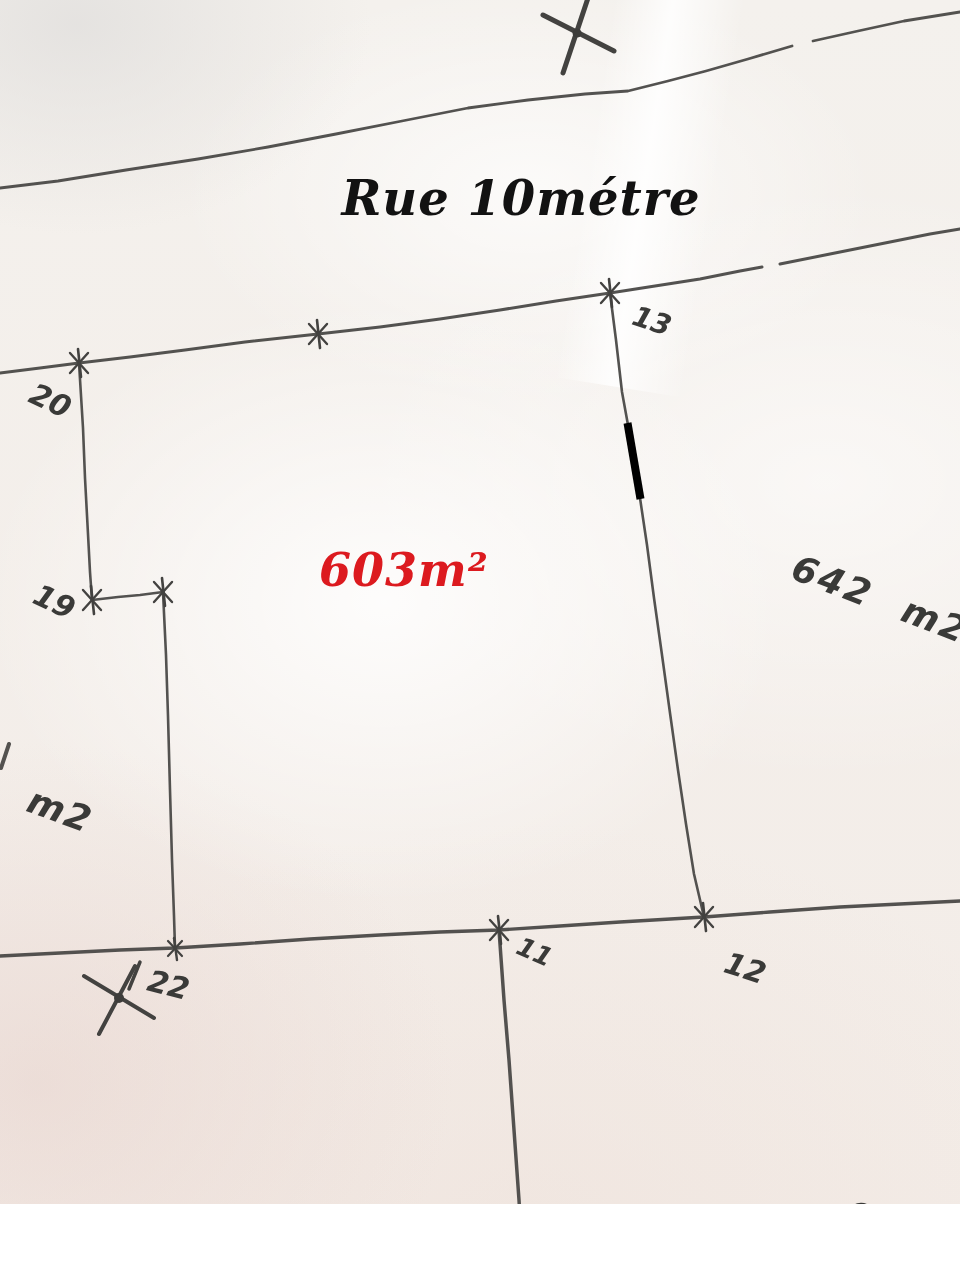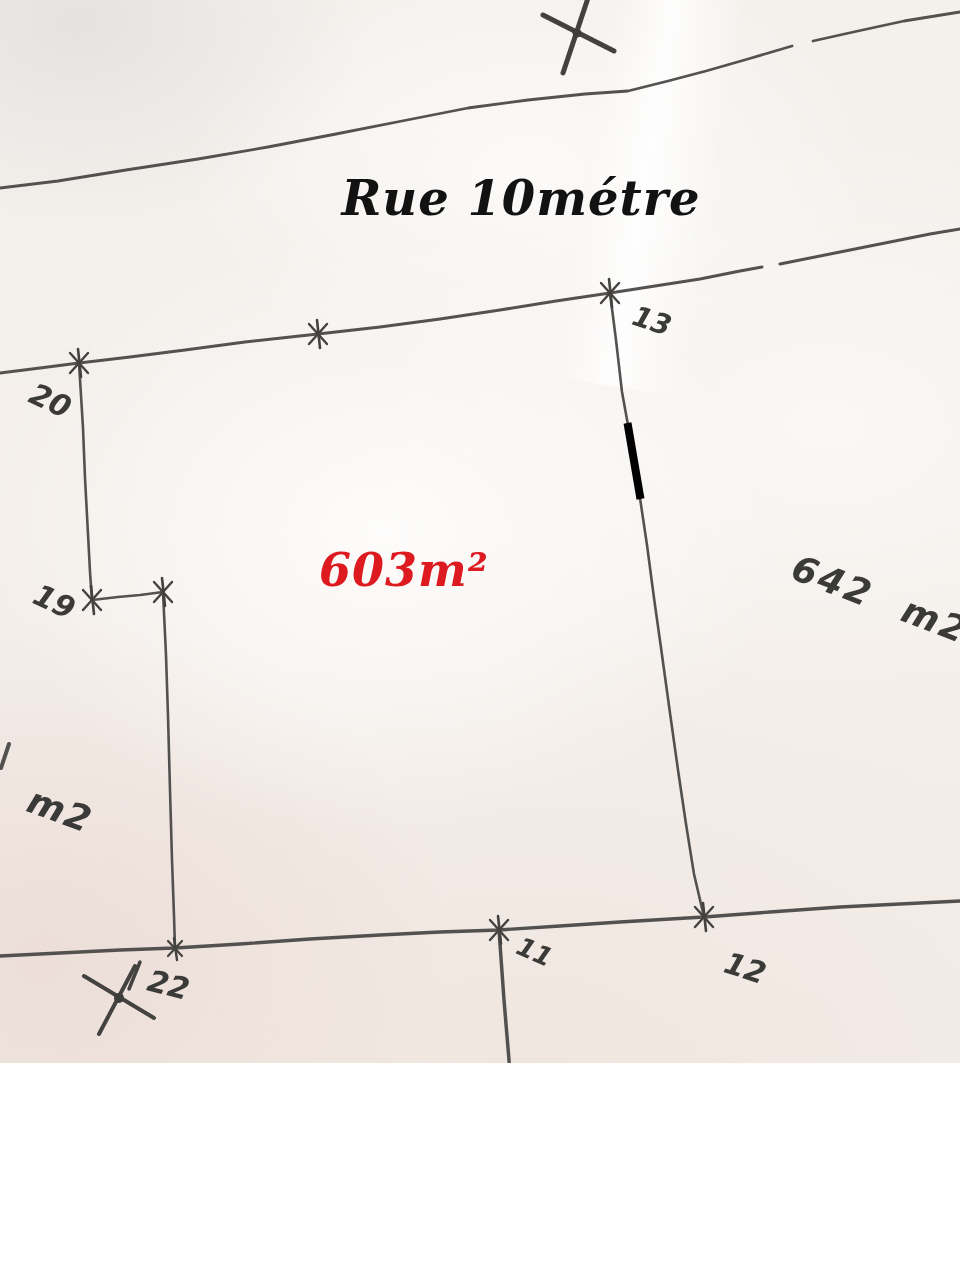--- a/index.html
+++ b/index.html
@@ -6,21 +6,21 @@
     margin: 0;
     padding: 0;
     width: 960px;
     height: 1280px;
     overflow: hidden;
     font-family: "DejaVu Sans", sans-serif;
   }
   .canvas {
     position: relative;
     width: 960px;
-    height: 1063px;
+    height: 1204px;
     background: #f3efeb;
     overflow: hidden;
   }
   
   .paper-bg {
     position: absolute;
     inset: 0;
     background:
       radial-gradient(420px 300px at 8% 2%,  rgba(225,223,221,0.80), rgba(225,223,221,0) 70%),
       radial-gradient(560px 420px at 40% 50%, rgba(255,255,255,0.85), rgba(255,255,255,0) 72%),

